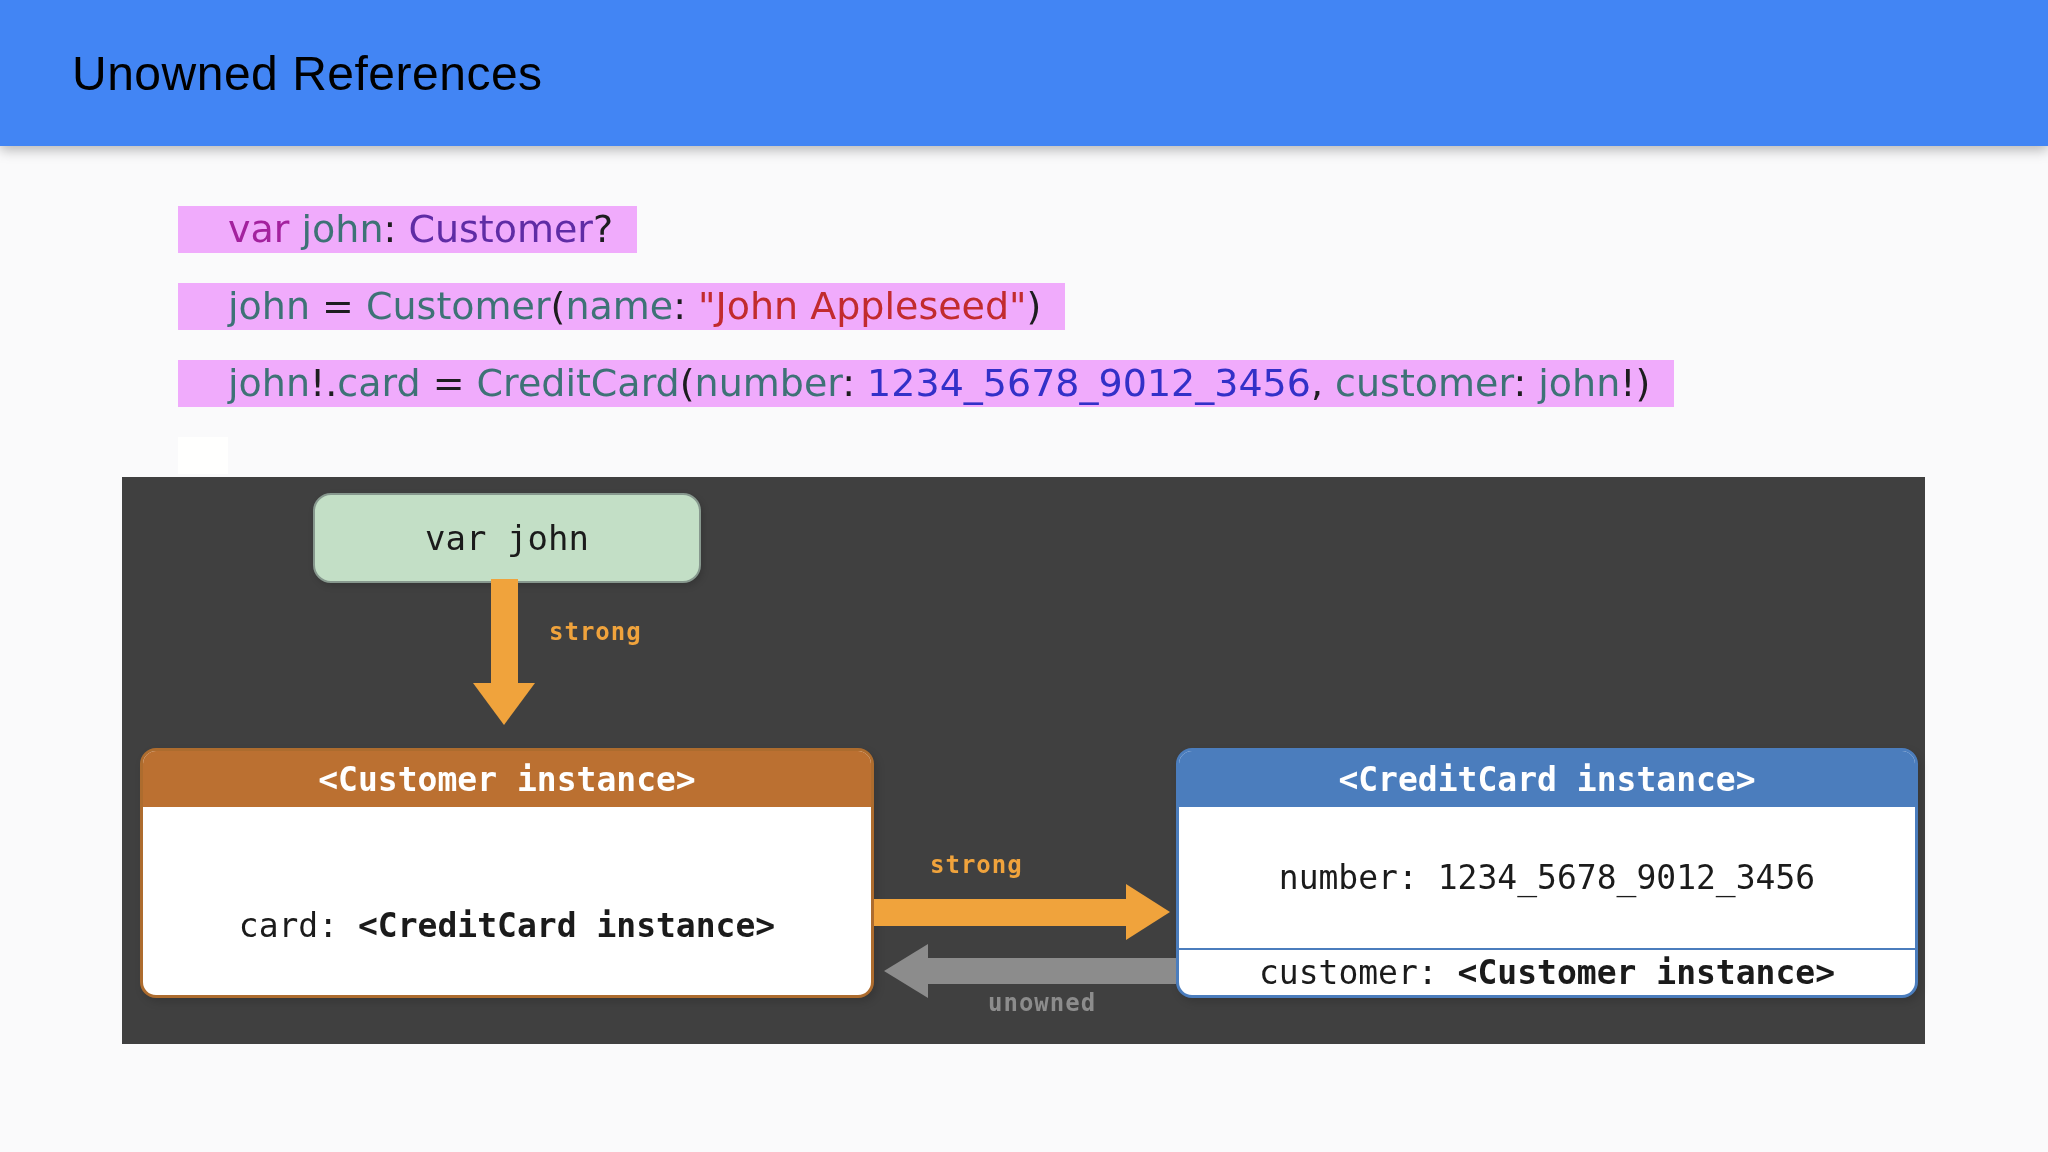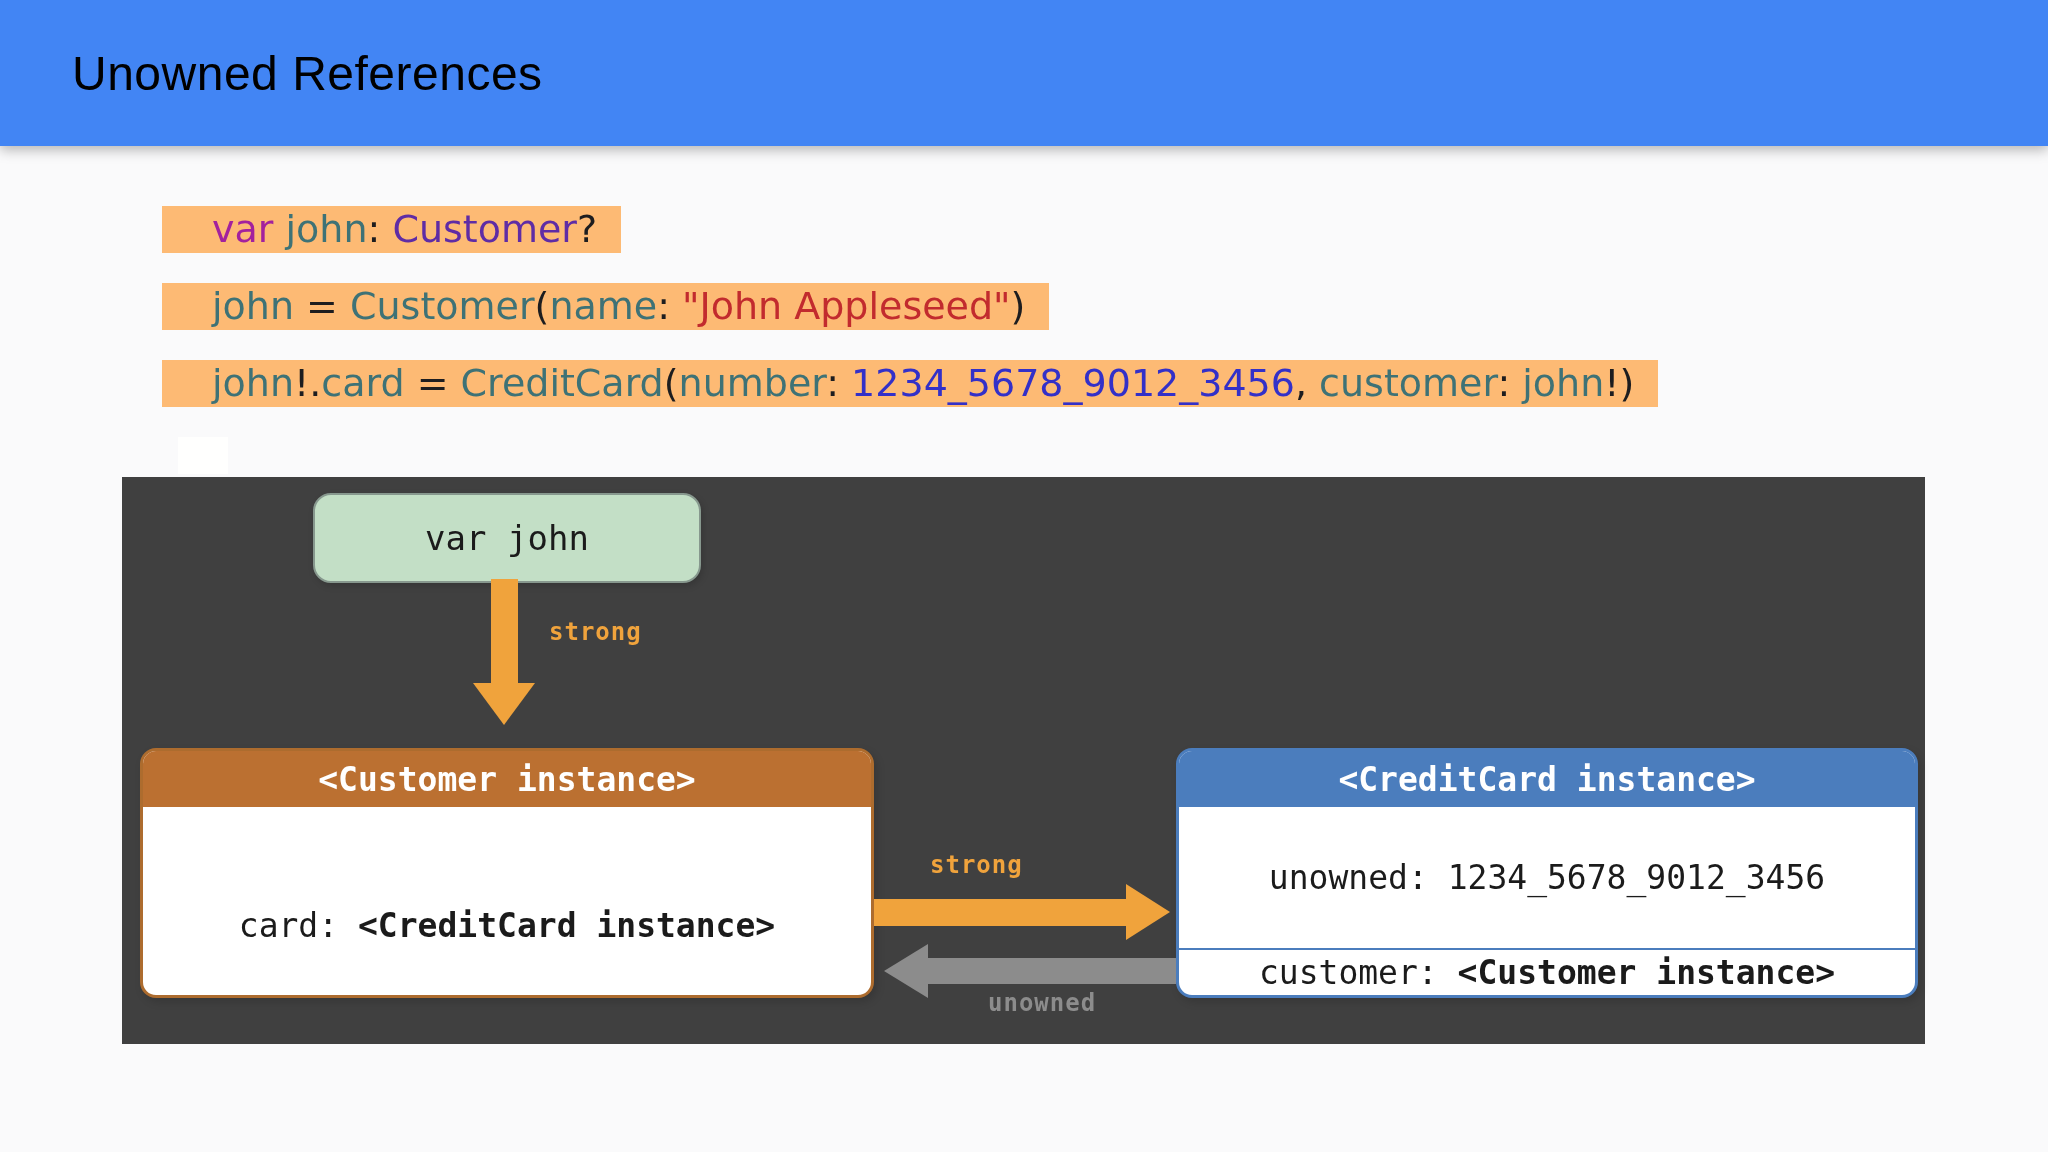--- a/index.html
+++ b/index.html
@@ -6,21 +6,21 @@
   body{width:2048px;height:1152px;background:#fafafb;font-family:"Liberation Sans",sans-serif;overflow:hidden;}
   .stage{position:relative;width:2048px;height:1152px;background:#fafafb;}
 
   
   .header{position:absolute;left:0;top:0;width:2048px;height:146px;background:#4285f4;
           box-shadow:0 4px 12px rgba(0,0,0,0.28);}
   .header .title{position:absolute;left:44px;top:50%;transform:translateY(-50%);
           color:#000000;font-size:48px;font-weight:400;letter-spacing:0.5px;margin-left:28px;}
 
   
-  .code-line{position:absolute;left:162px;height:47px;line-height:47px;background:#fdba74;
+  .code-line{position:absolute;left:178px;height:47px;line-height:47px;background:#f0abfc;
           padding:0 24px 0 50px;font-family:"DejaVu Sans",sans-serif;font-size:38px;
           white-space:pre;color:#1d1d1f;}
   .code-line-1{top:206px;}
   .code-line-2{top:283px;}
   .code-line-3{top:360px;}
   .code-stub{position:absolute;left:178px;top:437px;width:50px;height:37px;background:#fffffe;}
   .t-kw{color:#a3219e;}
   .t-id{color:#3e7276;}
   .t-ty{color:#5f2ca5;}
   .t-str{color:#c22b2e;}
@@ -94,21 +94,21 @@
     <div class="arrow-part v-head"></div>
     <div class="ref-label mono lbl-strong-v">strong</div>
 
     <div class="instance-box customer-box mono">
       <div class="box-header">&lt;Customer instance&gt;</div>
       <div class="box-row"><span>card: </span><span class="bold">&lt;CreditCard instance&gt;</span></div>
     </div>
 
     <div class="instance-box creditcard-box mono">
       <div class="box-header">&lt;CreditCard instance&gt;</div>
-      <div class="box-row"><span>unowned: </span><span>1234_5678_9012_3456</span></div>
+      <div class="box-row"><span>number: </span><span>1234_5678_9012_3456</span></div>
       <div class="box-row"><span>customer: </span><span class="bold">&lt;Customer instance&gt;</span></div>
     </div>
 
     <div class="arrow-part h-shaft-strong"></div>
     <div class="arrow-part h-head-strong"></div>
     <div class="ref-label mono lbl-strong-h">strong</div>
 
     <div class="arrow-part h-shaft-unowned"></div>
     <div class="arrow-part h-head-unowned"></div>
     <div class="ref-label mono lbl-unowned">unowned</div>

